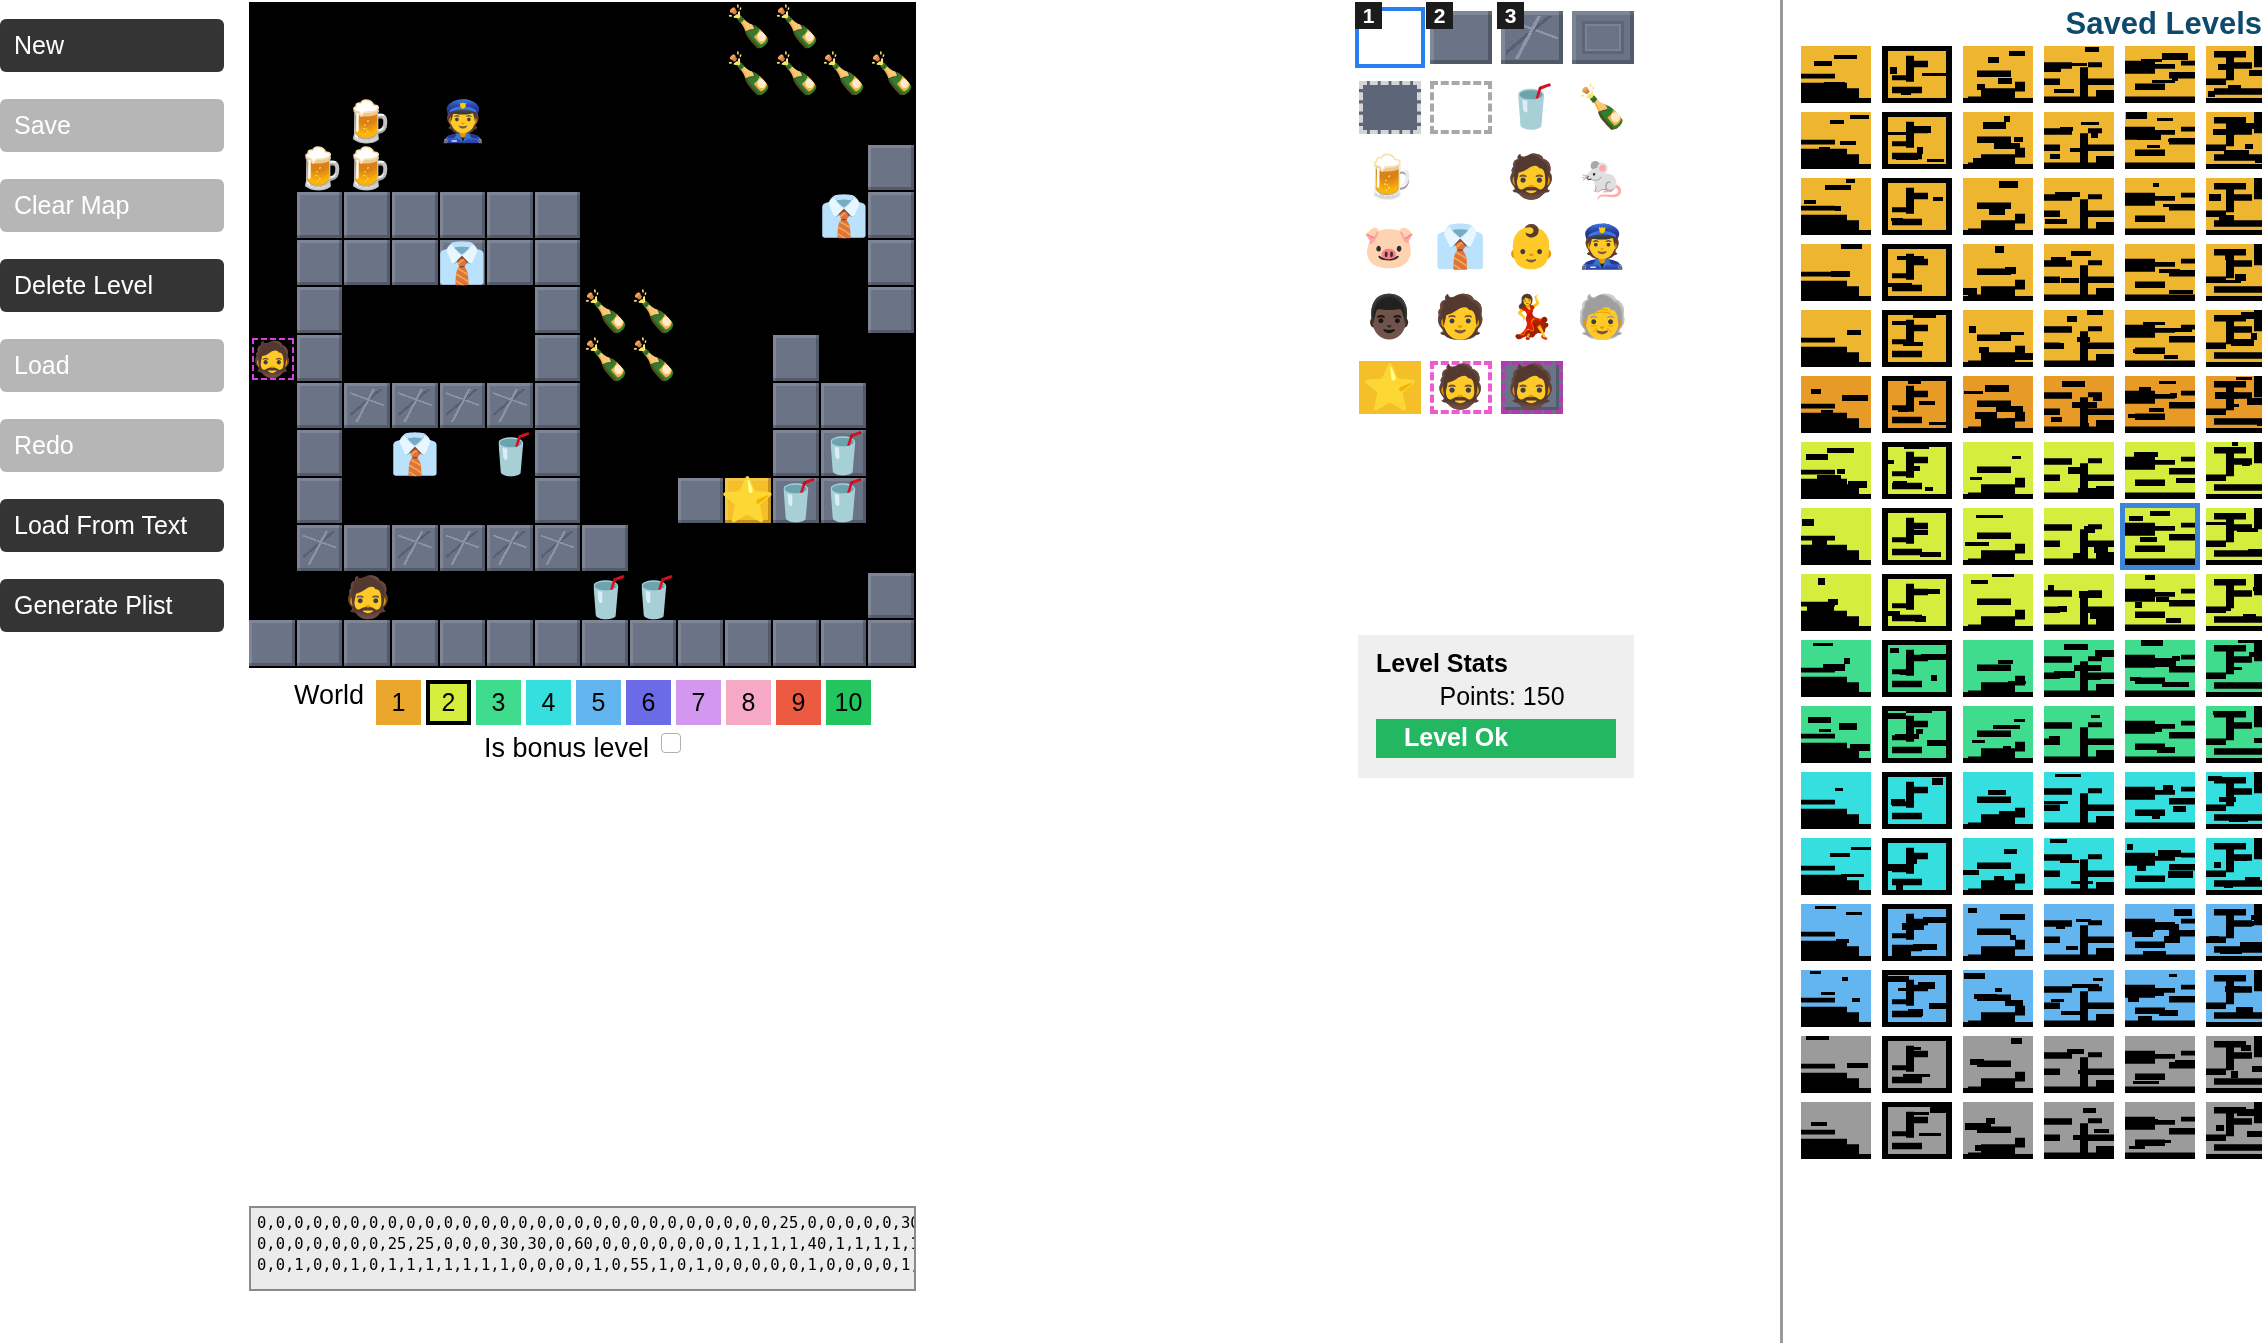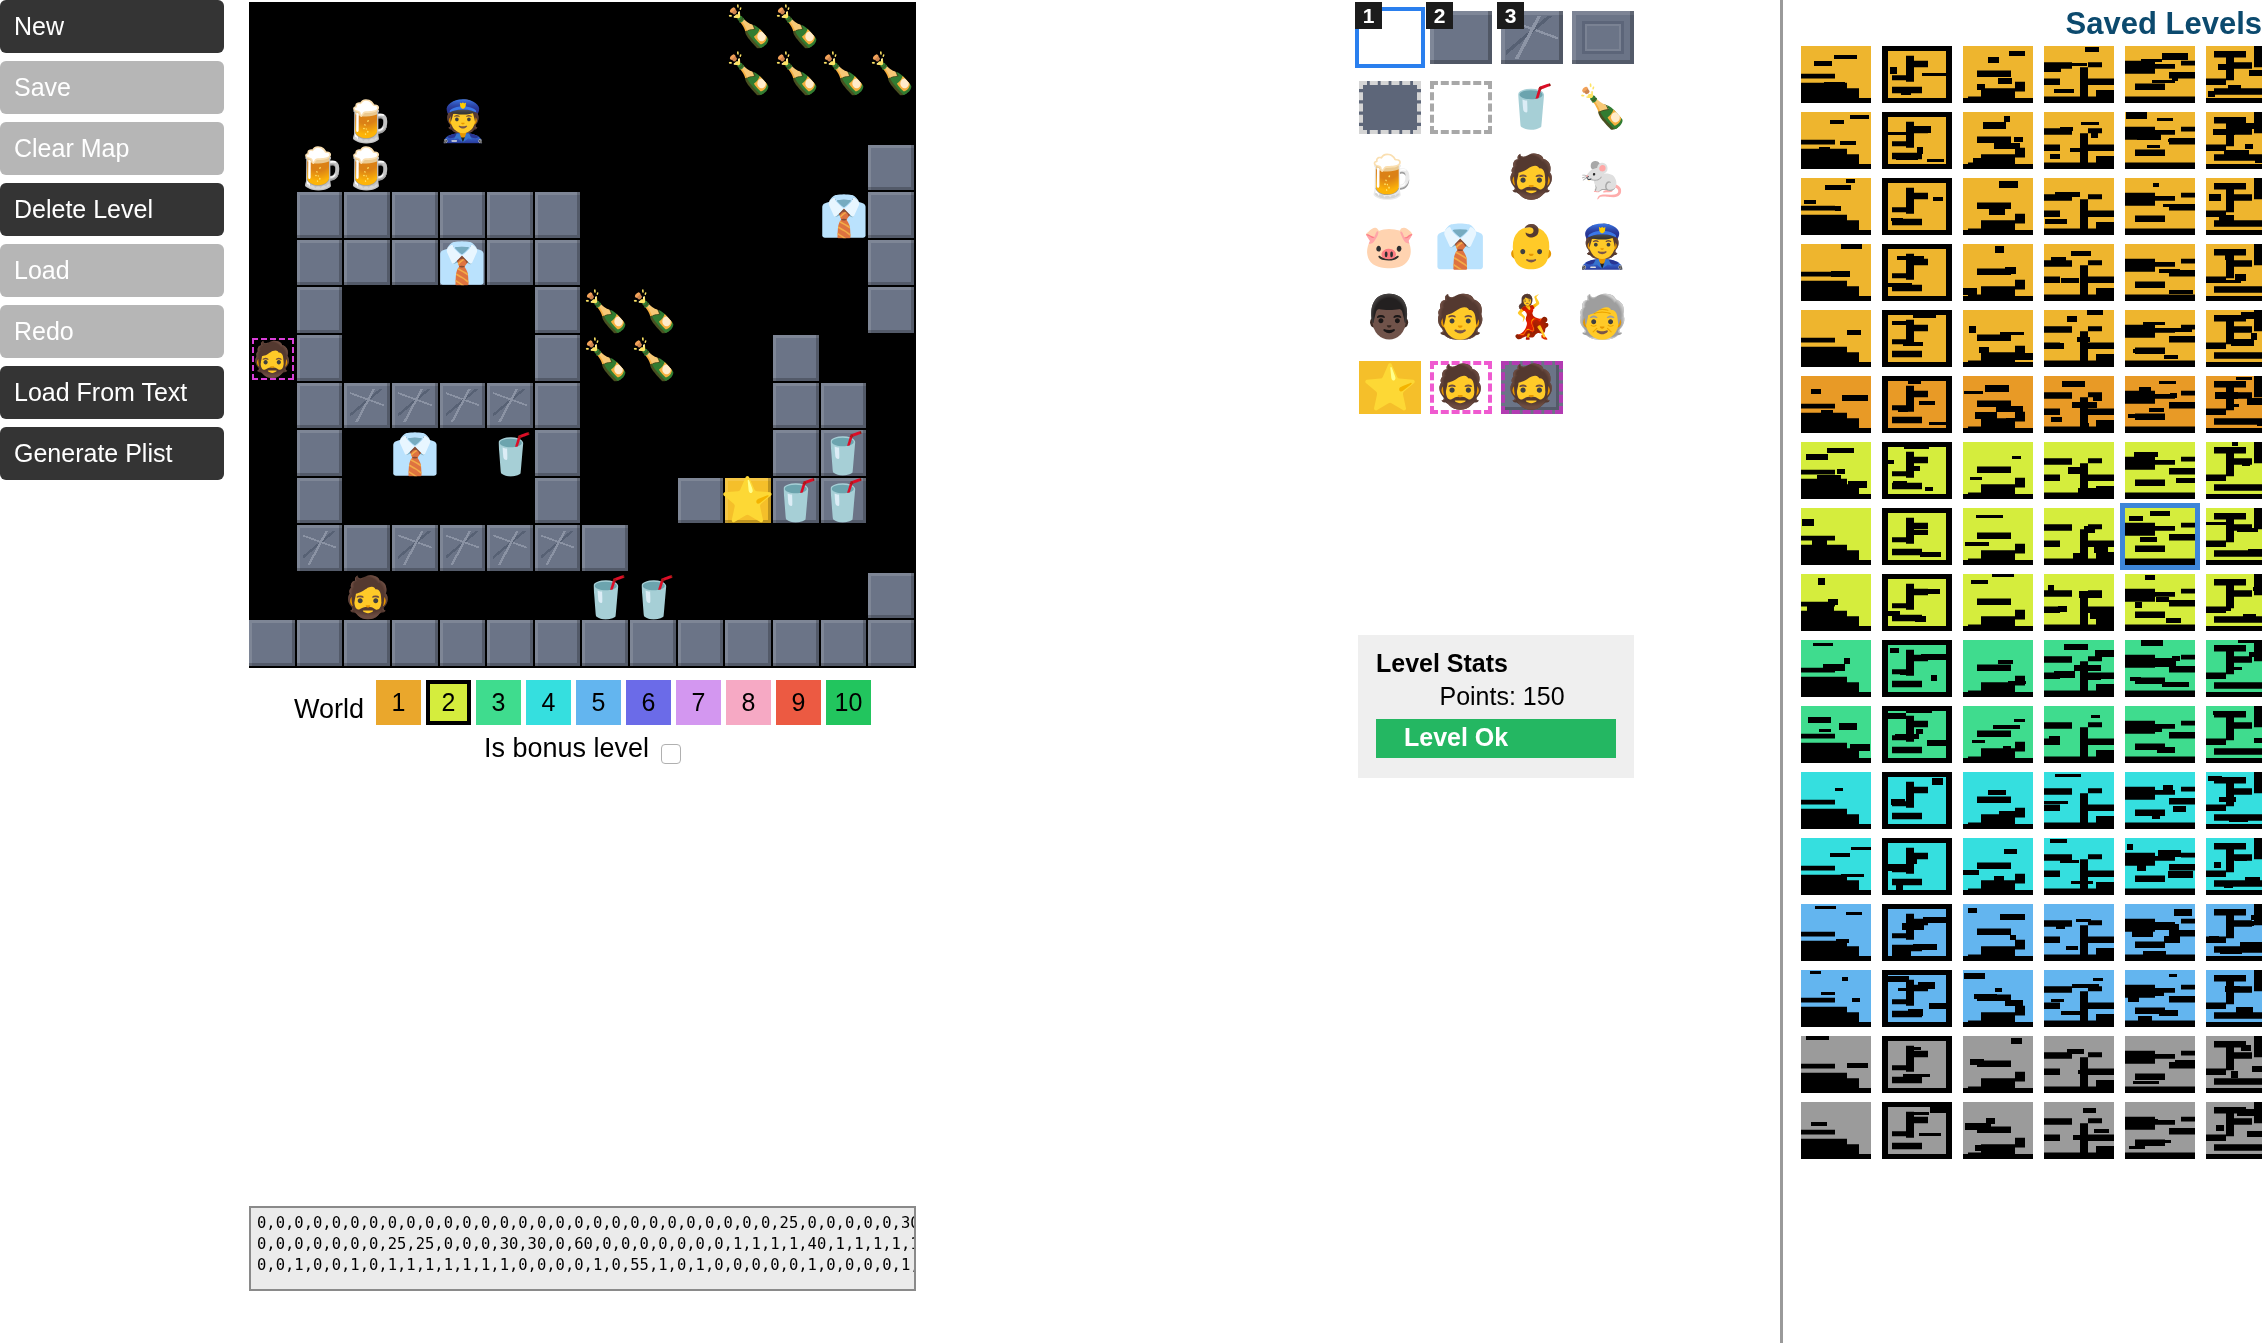--- a/index.html
+++ b/index.html
@@ -15,21 +15,21 @@
   #toolbar {
     position: absolute; left: 0; top: 0; width: 224px;
     display: flex; flex-direction: column; gap: 8px;
   }
   .tool-btn {
     height: 53px; line-height: 53px;
     border: none; border-radius: 6px;
     color: #ffffff; font-size: 25px; font-weight: 400;
     text-align: left; padding-left: 14px;
     font-family: "Liberation Sans", sans-serif;
-    cursor: pointer; white-space: nowrap;
+    cursor: pointer; white-space: nowrap; margin-top: 19px;
   }
   .tool-btn.enabled  { background: #343434; }
   .tool-btn.disabled { background: #b6b6b6; }
 
   
   #map-wrap {
     position: absolute; left: 249px; top: 2px;
     width: 667px; height: 666px;
     background: #000000;
   }
@@ -74,21 +74,21 @@
     border: 2px dashed #d93fd9; padding: 1px;
     width: 42px; height: 42px; font-size: 34px;
     display: flex; align-items: center; justify-content: center;
   }
 
   
   #options {
     position: absolute; left: 249px; top: 680px; width: 667px;
   }
   .opt-row {
-    display: flex; align-items: flex-end; justify-content: center;
+    display: flex; align-items: flex-start; justify-content: center;
     gap: 12px; margin-bottom: 8px;
   }
   .opt-label { font-size: 27px; color: #000; }
   .world-list { display: flex; gap: 5px; }
   .world-btn {
     width: 45px; height: 45px;
     display: flex; align-items: center; justify-content: center;
     font-size: 25px; color: #000; cursor: pointer;
     border: 3px solid transparent;
     font-family: "Liberation Sans", sans-serif;

